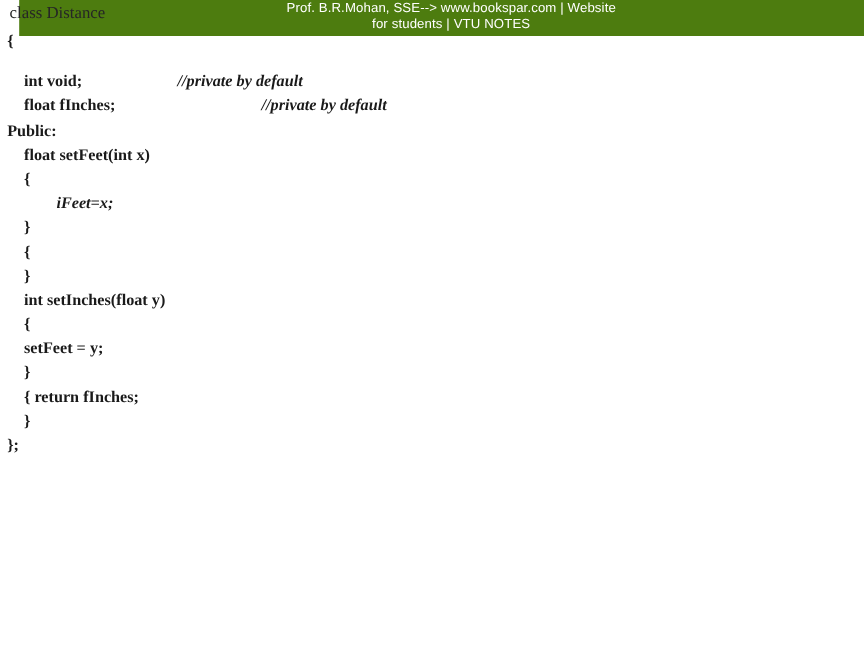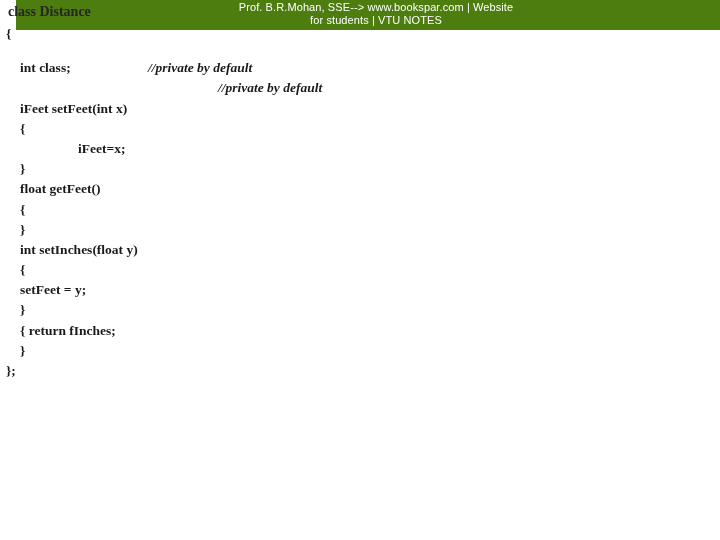--- a/index.html
+++ b/index.html
@@ -46,21 +46,21 @@
   }
 
   
   .title {
     position: absolute;
     left: 8px;
     top: 4px;
     color: #262626;
     font-family: "Liberation Serif", "DejaVu Serif", serif;
     font-size: 14px;
-    font-weight: bold;
+    font-weight: normal;
     line-height: 16px;
     white-space: nowrap;
   }
 
   
   .code {
     position: absolute;
     left: 0;
     top: 24px;
     width: 720px;
@@ -85,44 +85,44 @@
   .code .cmt {
     position: absolute;
     top: 0;
     white-space: pre;
     font-style: italic;
   }
 
   
   .i0  { padding-left: 6px; }
   .i1  { padding-left: 20px; }
-  .i3  { padding-left: 78px; }
+  .i3  { padding-left: 47px; font-style: italic; }
 </style>
 </head>
 <body>
 
 <div class="slide">
 
   <div class="banner">
     <div class="banner-credit">Prof. B.R.Mohan, SSE--&gt; www.bookspar.com | Website
 for students | VTU NOTES</div>
   </div>
 
   <div class="title">class Distance</div>
 
   <div class="code" id="code-block">
       <div class="ln"><span class="txt i0">{</span></div>
       <div class="ln blank"><span class="txt i0"></span></div>
-      <div class="ln"><span class="txt i1">int class;</span><span class="cmt" style="left: 148px;">//private by default</span></div>
-      <div class="ln"><span class="cmt" style="left: 218px;">//private by default</span></div>
-      <div class="ln"><span class="txt i1">iFeet setFeet(int x)</span></div>
+      <div class="ln"><span class="txt i1">int void;</span><span class="cmt" style="left: 148px;">//private by default</span></div>
+      <div class="ln"><span class="txt i1">float fInches;</span><span class="cmt" style="left: 218px;">//private by default</span></div>
+      <div class="ln"><span class="txt i0">Public:</span></div>
+      <div class="ln"><span class="txt i1">float setFeet(int x)</span></div>
       <div class="ln"><span class="txt i1">{</span></div>
       <div class="ln"><span class="txt i3">iFeet=x;</span></div>
       <div class="ln"><span class="txt i1">}</span></div>
-      <div class="ln"><span class="txt i1">float getFeet()</span></div>
       <div class="ln"><span class="txt i1">{</span></div>
       <div class="ln"><span class="txt i1">}</span></div>
       <div class="ln"><span class="txt i1">int setInches(float y)</span></div>
       <div class="ln"><span class="txt i1">{</span></div>
       <div class="ln"><span class="txt i1">setFeet = y;</span></div>
       <div class="ln"><span class="txt i1">}</span></div>
       <div class="ln"><span class="txt i1">{ return fInches;</span></div>
       <div class="ln"><span class="txt i1">}</span></div>
       <div class="ln"><span class="txt i0">};</span></div>
     </div>

